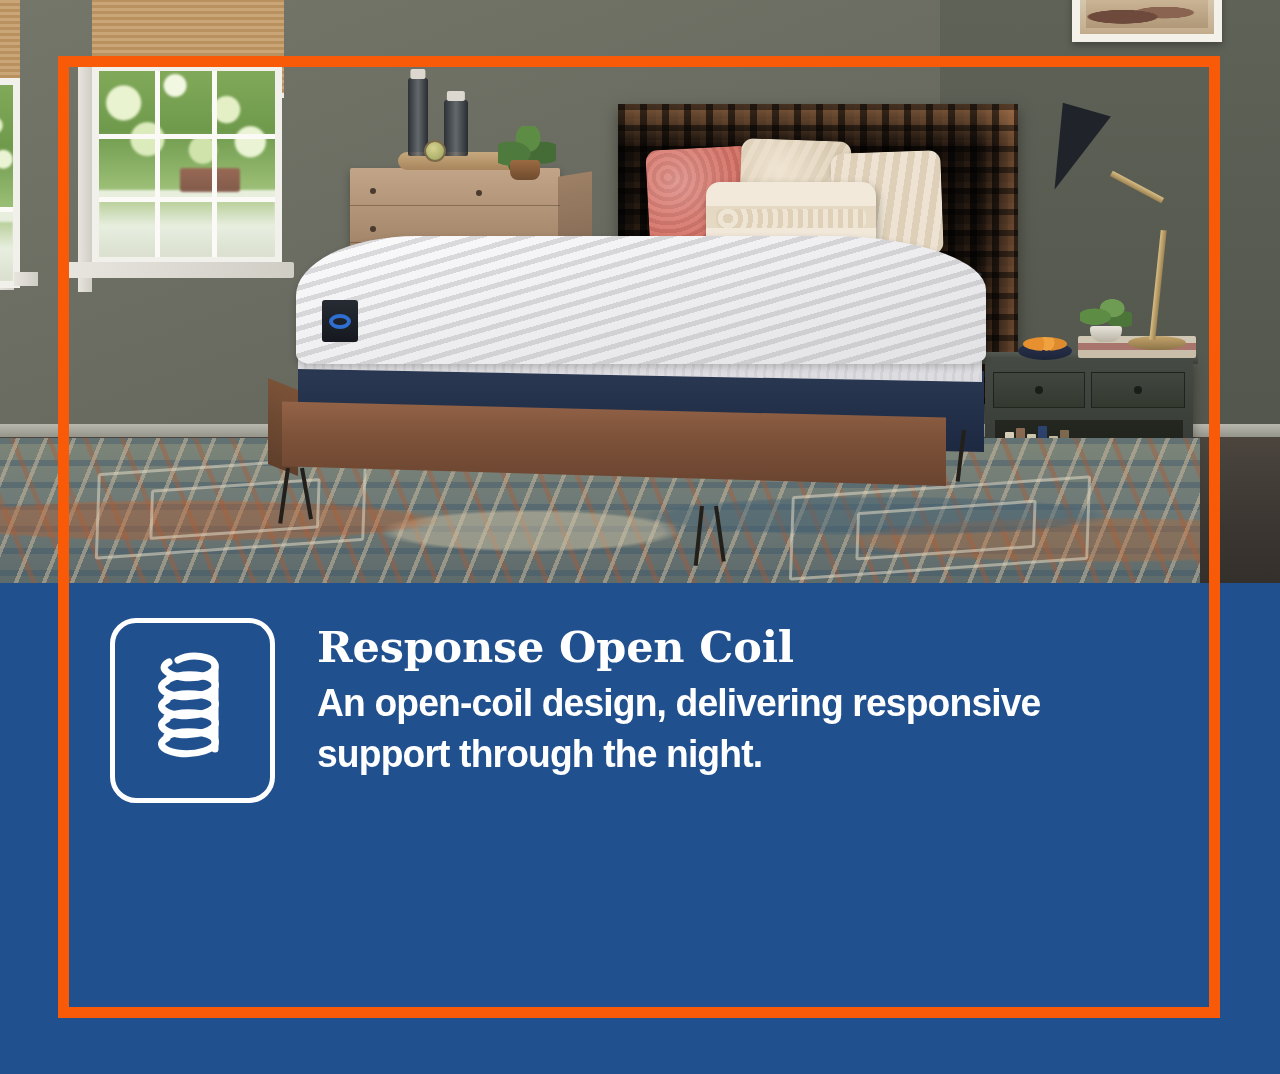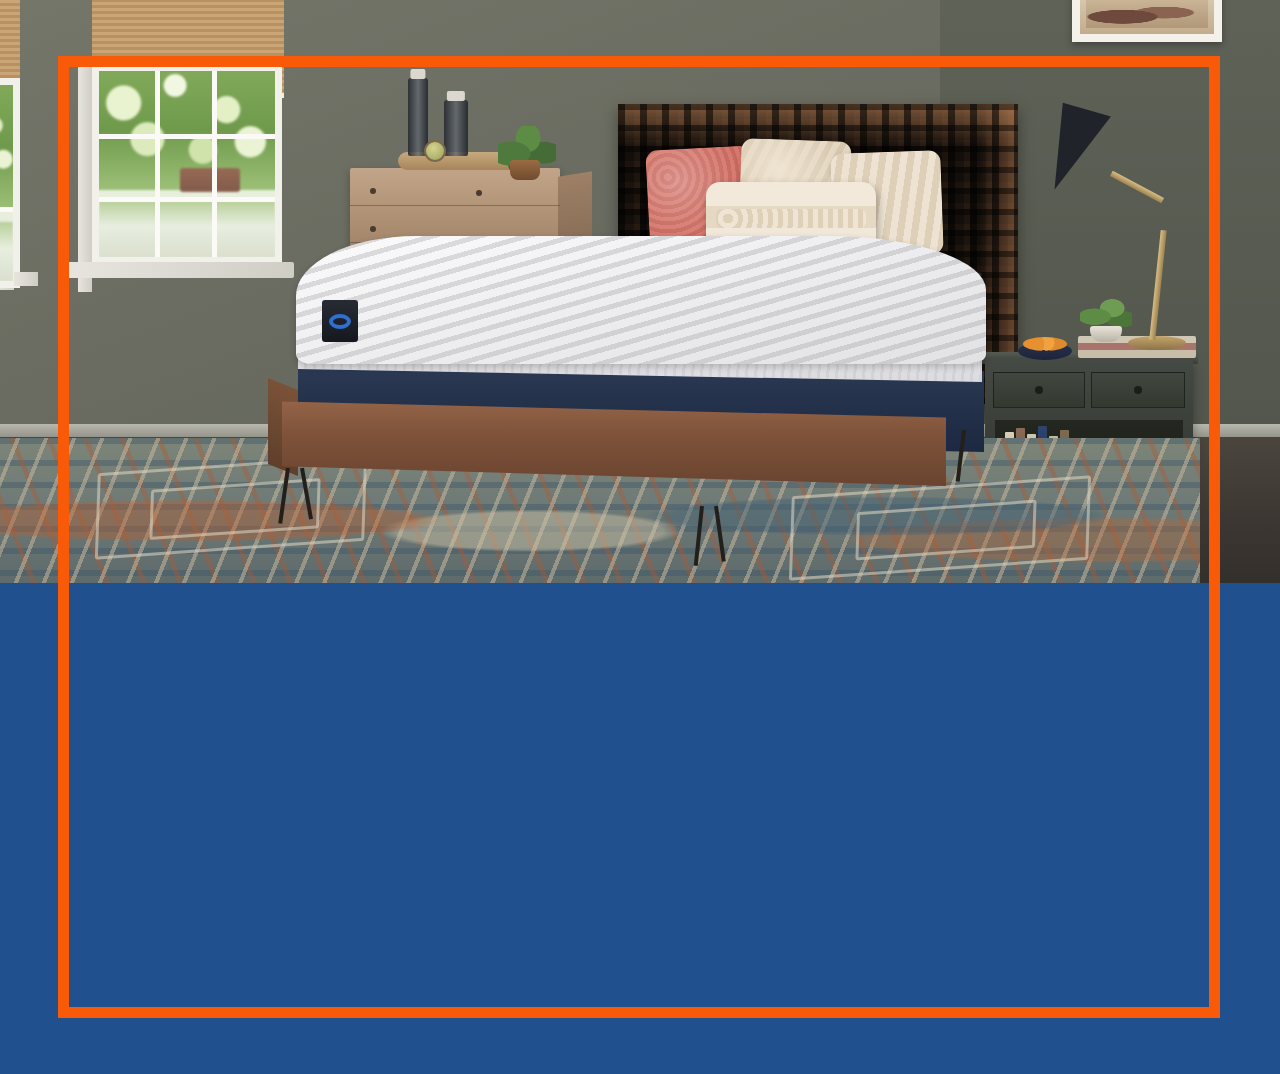--- a/index.html
+++ b/index.html
@@ -625,14 +625,35 @@
     <div class="leg" style="left:700px;top:506px;height:60px;transform:rotate(6deg);"></div>
     <div class="leg" style="left:714px;top:506px;height:56px;transform:rotate(-8deg);"></div>
     <div class="leg" style="left:962px;top:430px;height:52px;transform:rotate(7deg);"></div>
 
   </div>
 
   <div class="panel"></div>
 
   <div class="orange-frame"></div>
 
+  <div class="content">
+
+    <div class="icon-box">
+      <svg width="92" height="124" viewBox="0 0 92 124" fill="none">
+        <g stroke="#ffffff" stroke-width="7" stroke-linecap="round" stroke-linejoin="round" fill="none">
+          <path d="M31 11 C44 4, 66 7, 68 16 C70 25, 50 31, 34 28 C18 25, 12 18, 22 13"></path>
+          <path d="M22 30 C36 23, 64 25, 68 34 C72 43, 48 50, 30 47 C14 44, 10 37, 20 32"></path>
+          <path d="M20 49 C34 42, 64 44, 68 53 C72 62, 48 69, 30 66 C14 63, 10 56, 20 51"></path>
+          <path d="M20 68 C34 61, 64 63, 68 72 C72 81, 48 88, 30 85 C14 82, 10 75, 20 70"></path>
+          <path d="M20 87 C34 80, 64 82, 68 91 C72 100, 48 107, 30 104 C14 101, 10 94, 20 89"></path>
+          <path d="M68 16 L68 100"></path>
+        </g>
+      </svg>
+    </div>
+
+    <div class="text-col">
+      <div class="headline">Response Open Coil</div>
+      <div class="subcopy">An open-coil design, delivering responsive support through the night.</div>
+    </div>
+
+  </div>
 
 </div>
 
 </body></html>

